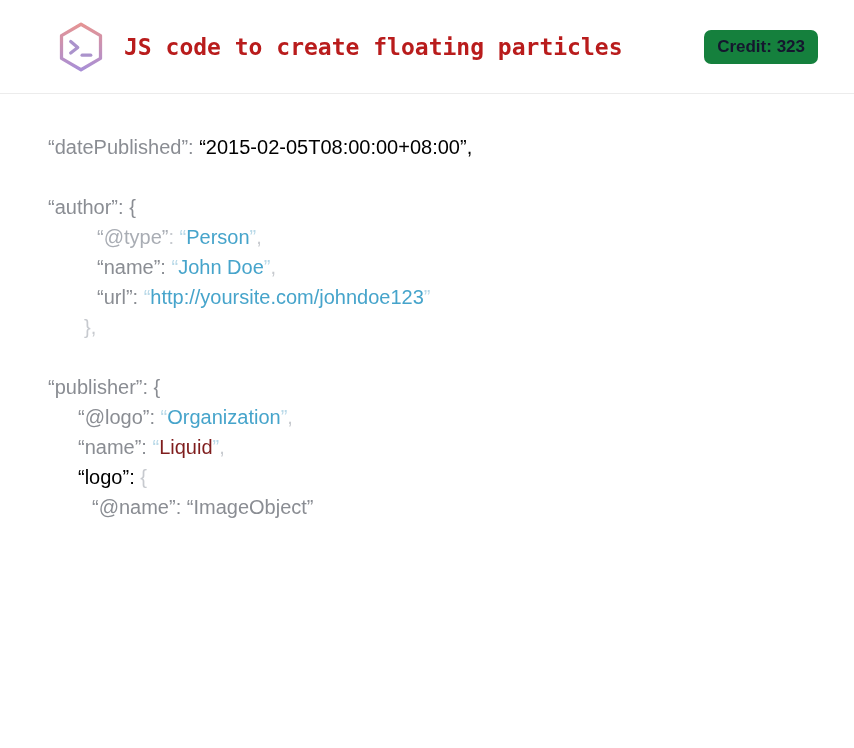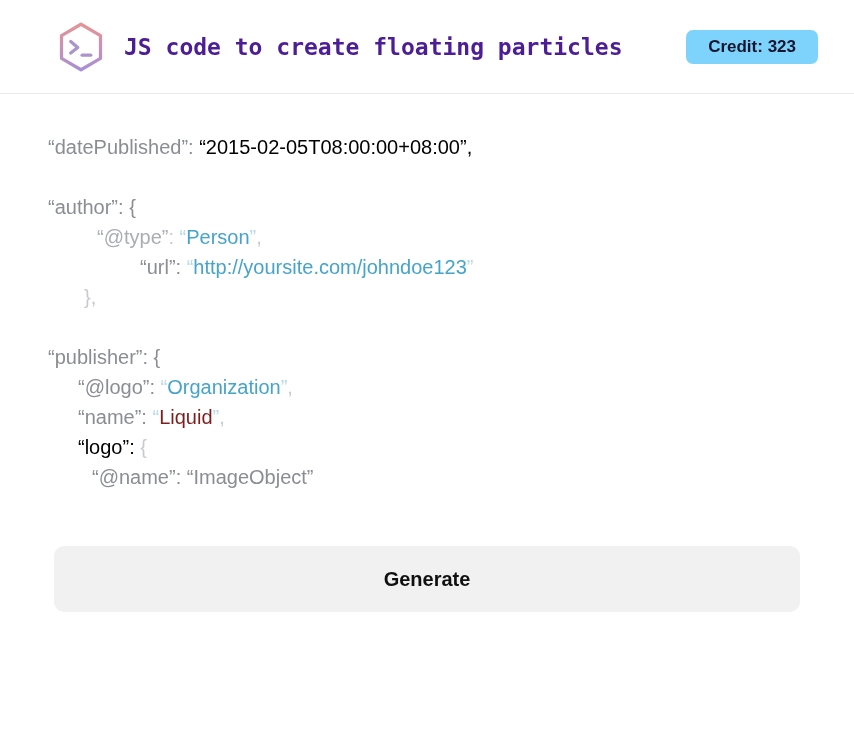--- a/index.html
+++ b/index.html
@@ -13,32 +13,32 @@
     align-items: center;
     padding: 0 36px 0 55px;
     border-bottom: 1px solid #ececec;
     background: #ffffff;
   }
   .logo { width: 52px; height: 52px; flex: 0 0 auto; }
   .app-title {
     font-family: "DejaVu Sans Mono", monospace;
     font-weight: bold;
     font-size: 23px;
-    color: #4c1d95;
+    color: #b91c1c;
     margin-left: 17px;
     letter-spacing: 0;
     white-space: nowrap;
   }
   .credit-badge {
     margin-left: auto;
-    background: #7dd3fc;
+    background: #15803d;
     color: #15162e;
     font-size: 17px;
     font-weight: bold;
-    padding: 7px 22px;
+    padding: 7px 13px;
     border-radius: 7px;
     white-space: nowrap;
   }
 
   
   .main { padding: 38px 48px 0 48px; }
   .file-heading {
     font-family: "DejaVu Sans Mono", monospace;
     font-size: 23px;
     font-weight: normal;
@@ -86,23 +86,23 @@
   <div class="app-title">JS code to create floating particles</div>
   <div class="credit-badge">Credit: 323</div>
 </div>
 
 <div class="main">
   <div class="code-block" id="code-block">
       <div class="code-line" style="padding-left: 0px;"><span style="color: rgb(138, 141, 147);">“datePublished”: </span><span style="color: #000000;">“2015-02-05T08:00:00+08:00”,</span></div>
       <div class="code-line"></div>
       <div class="code-line" style="padding-left: 0px;"><span style="color: rgb(138, 141, 147);">“author”: {</span></div>
       <div class="code-line" style="padding-left: 49px;"><span style="color: rgb(169, 173, 180);">“@type”</span><span style="color: rgb(199, 202, 207);">: </span><span style="color: rgb(185, 217, 232);">“</span><span style="color: rgb(70, 164, 203);">Person</span><span style="color: rgb(185, 217, 232);">”</span><span style="color: rgb(199, 202, 207);">,</span></div>
-      <div class="code-line" style="padding-left: 49px;"><span style="color: rgb(138, 141, 147); margin-left: 43px;">“url”: </span><span style="color: rgb(185, 217, 232);">“</span><span style="color: rgb(70, 164, 203);">http://yoursite.com/johndoe123</span><span style="color: rgb(185, 217, 232);">”</span></div>
+      <div class="code-line" style="padding-left: 49px;"><span style="color: rgb(138, 141, 147);">“name”: </span><span style="color: rgb(185, 217, 232);">“</span><span style="color: rgb(70, 164, 203);">John Doe</span><span style="color: rgb(185, 217, 232);">”</span><span style="color: rgb(199, 202, 207);">,</span></div>
+      <div class="code-line" style="padding-left: 49px;"><span style="color: rgb(138, 141, 147);">“url”: </span><span style="color: rgb(185, 217, 232);">“</span><span style="color: rgb(70, 164, 203);">http://yoursite.com/johndoe123</span><span style="color: rgb(185, 217, 232);">”</span></div>
       <div class="code-line" style="padding-left: 36px;"><span style="color: rgb(199, 202, 207);">},</span></div>
       <div class="code-line"></div>
       <div class="code-line" style="padding-left: 0px;"><span style="color: rgb(138, 141, 147); margin-top: 24px;">“publisher”: {</span></div>
       <div class="code-line" style="padding-left: 30px;"><span style="color: rgb(138, 141, 147);">“@logo”: </span><span style="color: rgb(185, 217, 232);">“</span><span style="color: rgb(70, 164, 203);">Organization</span><span style="color: rgb(185, 217, 232);">”</span><span style="color: rgb(199, 202, 207);">,</span></div>
       <div class="code-line" style="padding-left: 30px;"><span style="color: rgb(138, 141, 147);">“name”: </span><span style="color: rgb(185, 217, 232);">“</span><span style="color: #7f1d1d;">Liquid</span><span style="color: rgb(185, 217, 232);">”</span><span style="color: rgb(199, 202, 207);">,</span></div>
       <div class="code-line" style="padding-left: 30px;"><span style="color: #000000;">“logo”: </span><span style="color: rgb(199, 202, 207);">{</span></div>
       <div class="code-line" style="padding-left: 44px;"><span style="color: rgb(138, 141, 147);">“@name”: “ImageObject”</span></div>
     </div>
-  <button class="generate-button">Generate</button>
 </div>
 
 </body></html>

